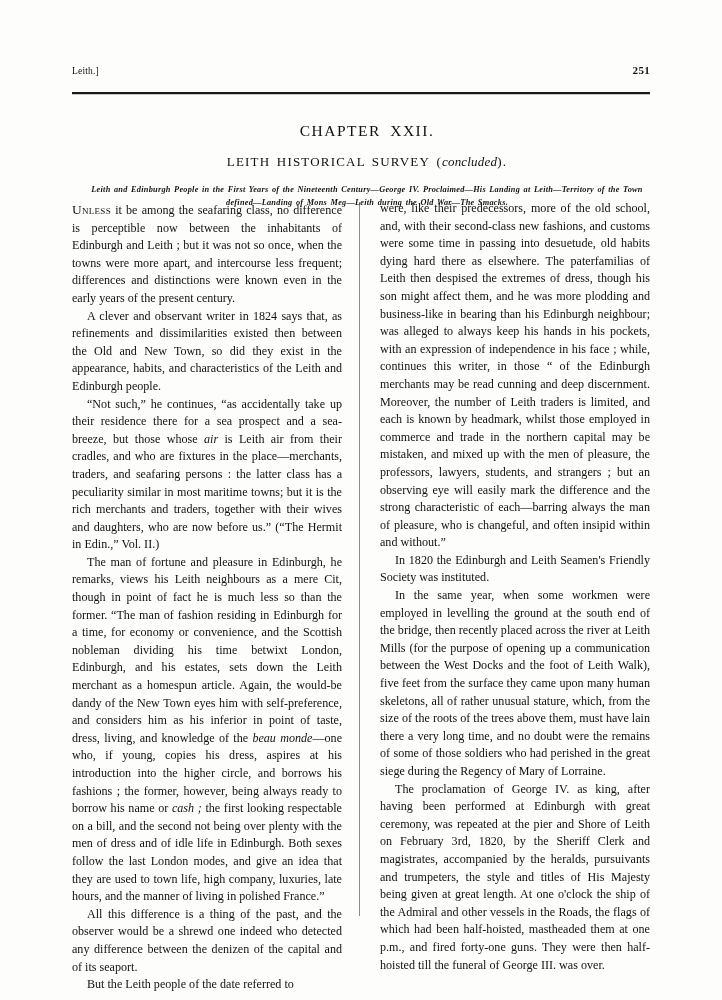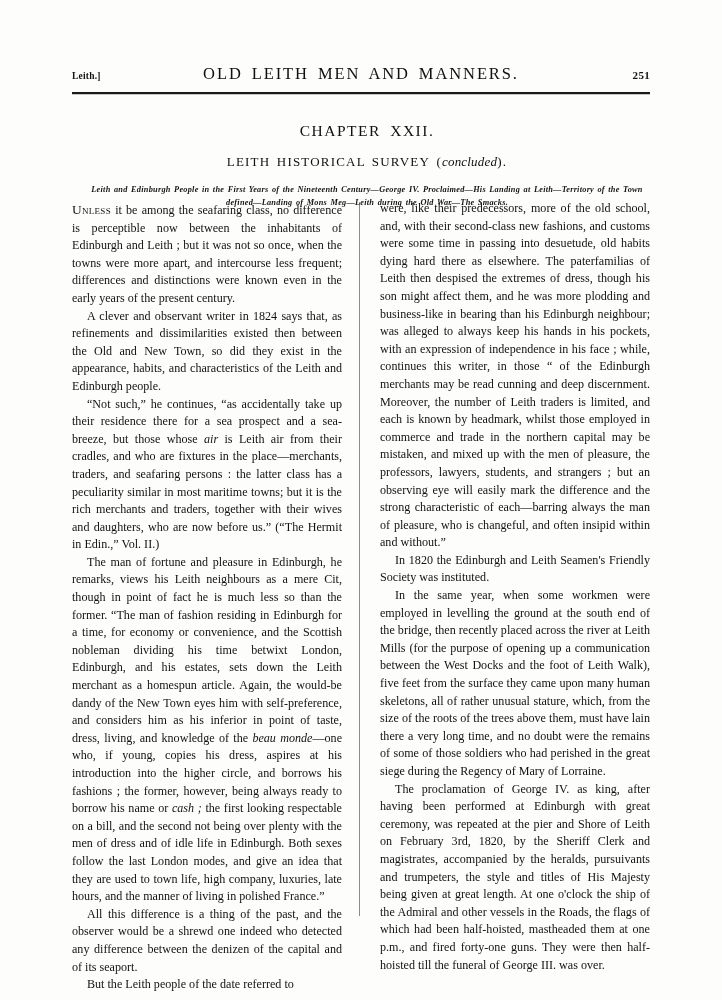--- a/index.html
+++ b/index.html
@@ -27,21 +27,21 @@
     left: 72px;
     right: 72px;
     top: 64px;
     height: 22px;
     display: flex;
     align-items: baseline;
     justify-content: space-between;
   }
   .folio-left {
     font-size: 9.5px;
-    font-weight: 700;
+    font-weight: 400;
     letter-spacing: 0.2px;
     color: #141414;
     white-space: nowrap;
     flex: 0 0 auto;
     width: 70px;
   }
   .head-title {
     flex: 1 1 auto;
     text-align: center;
     font-size: 16.5px;
@@ -160,21 +160,20 @@
     text-align: justify;
   }
 </style>
 </head>
 <body>
 
 <div class="page">
 
   <div class="running-head">
     <div class="folio-left">Leith.]</div>
-    <div class="head-title">OLD LEITH MEN AND MANNERS.</div>
     <div class="folio-right">251</div>
   </div>
   <div class="head-rule"></div>
 
   <div class="chapter-block">
     <div class="chapter-number">CHAPTER XXII.</div>
     <div class="chapter-title">
       <span>LEITH HISTORICAL SURVEY</span><span>&nbsp;</span><span>(</span><span class="concluded">concluded</span><span>).</span>
     </div>
     <div class="argument">Leith and Edinburgh People in the First Years of the Nineteenth Century—George IV. Proclaimed—His Landing at Leith—Territory of the Town defined—Landing of Mons Meg—Leith during the Old War—The Smacks.</div>

